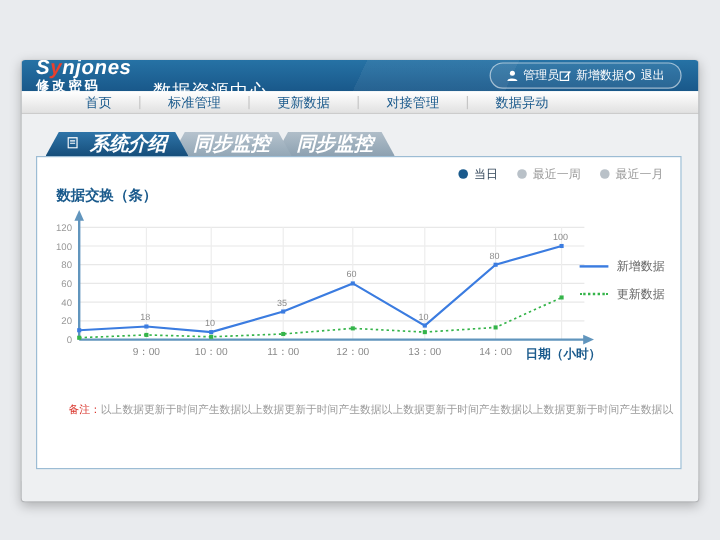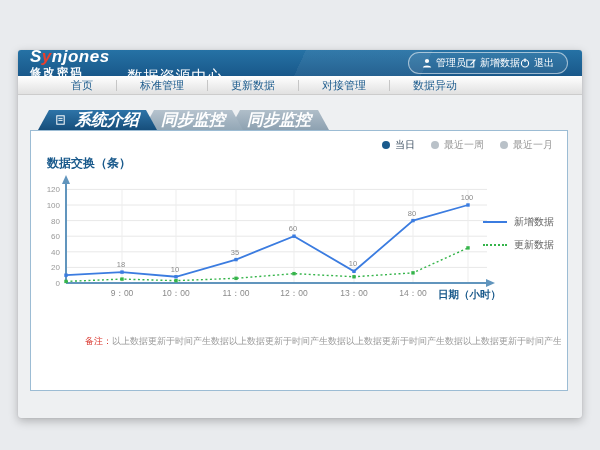--- a/index.html
+++ b/index.html
@@ -57,21 +57,21 @@
 
   .ylabel { position:absolute; left:16px; top:24px; font-size:12px; font-weight:bold; color:#1a5a8c; }
   #chart-svg { position:absolute; left:0; top:36px; }
 
   .legend { position:absolute; left:452px; top:84px; display:flex; flex-direction:column; gap:9px; }
   .legend-item { display:flex; align-items:center; gap:7px; font-size:10px; color:#666; }
   .legend-line { width:24px; height:0; border-top:2px solid #3b7ce0; }
 
   .note { position:absolute; left:26px; top:204px; right:6px; font-size:9px; color:#9a9a9a;
           white-space:nowrap; overflow:hidden; }
-  .note .note-label { color:#d9342b;margin-left:28px; }
+  .note .note-label { color:#d9342b; }
 </style>
 </head>
 <body>
 
 <div class="window">
 
   <div class="header">
     <div class="logo-block">
       <div class="logo-main"><span>S</span><span class="accent">y</span><span>njones</span></div>
       <div class="logo-sub">修改密码</div>

